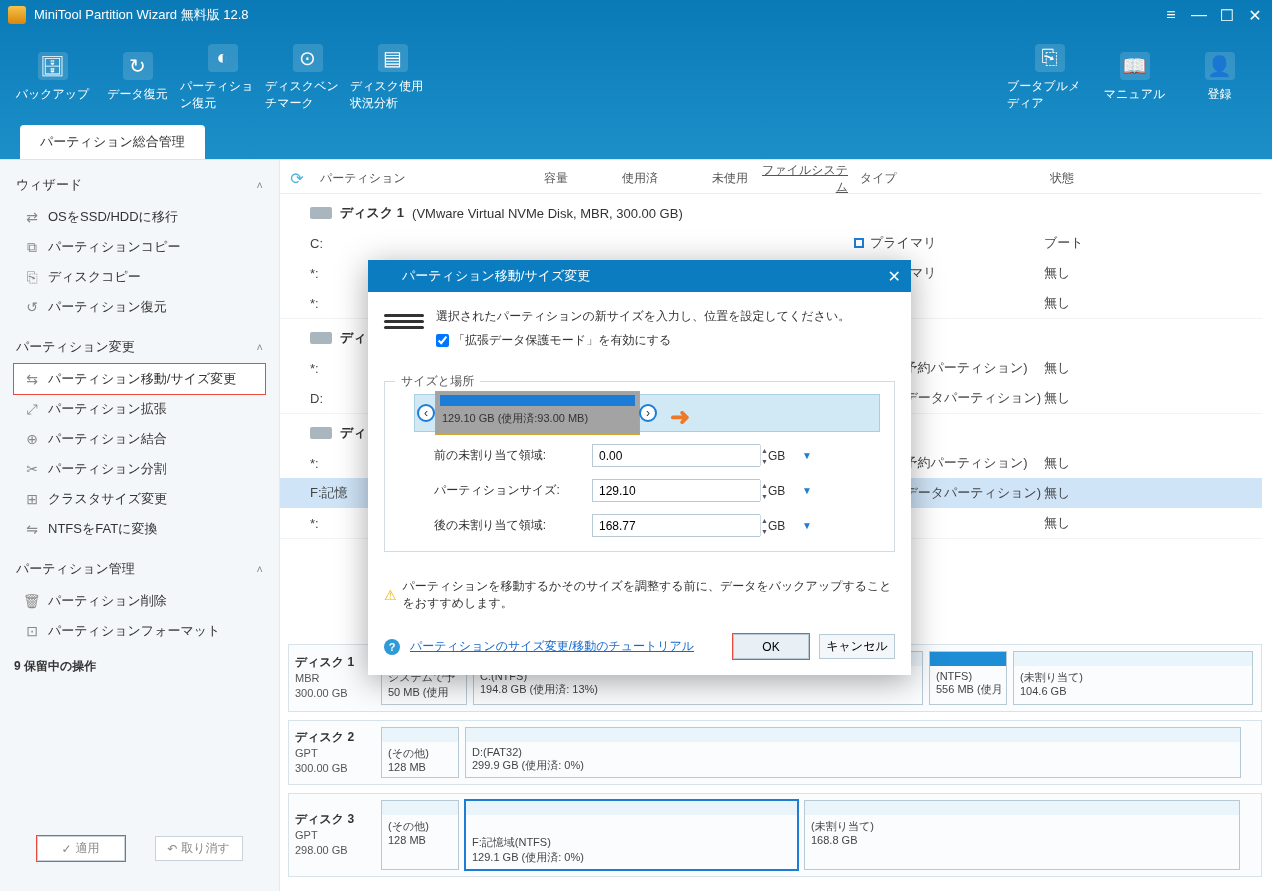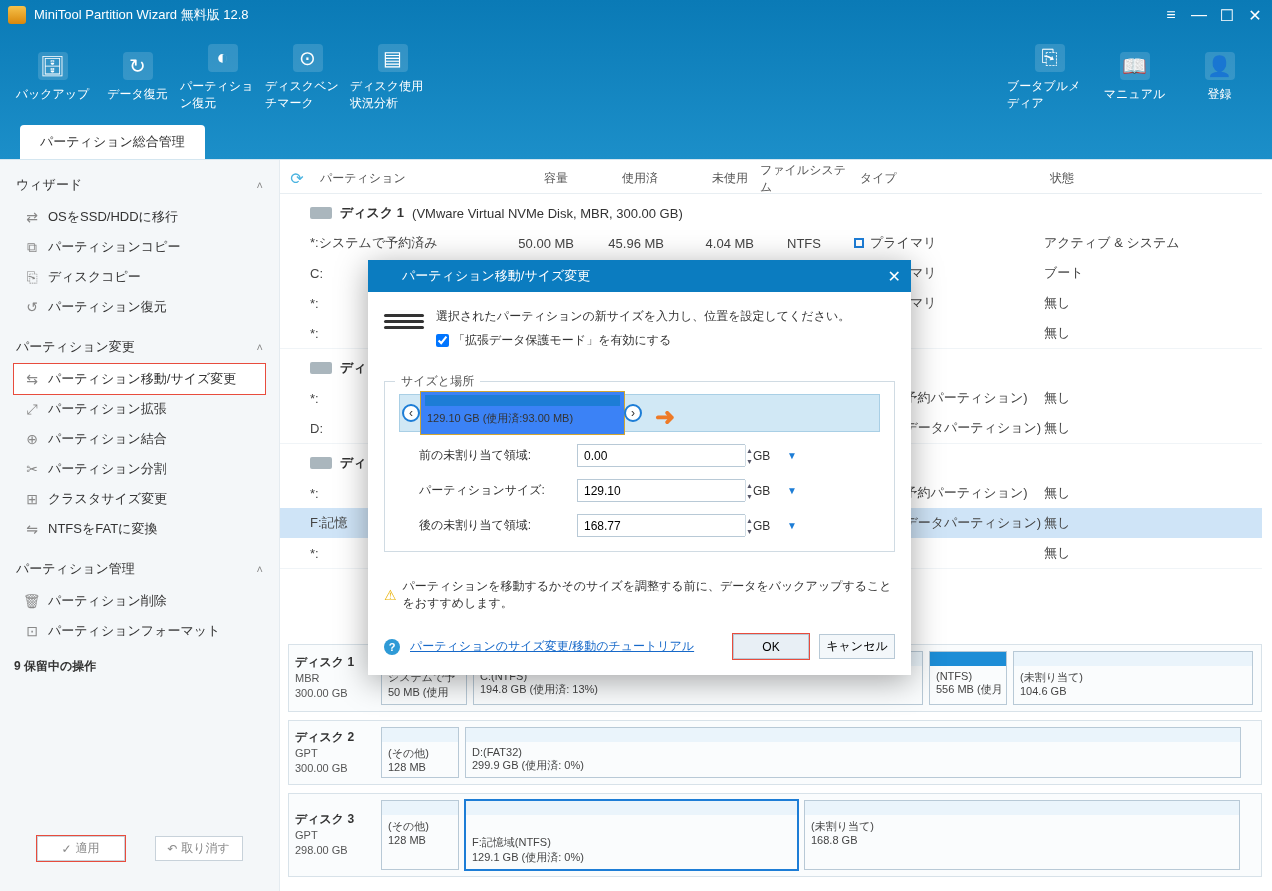--- a/index.html
+++ b/index.html
@@ -24,21 +24,21 @@
 .sb-item .ico { width:16px;height:16px;display:flex;align-items:center;justify-content:center;color:#888;font-size:14px; }
 .sb-item.highlight { outline:1px solid #e84c3d;background:#fff; }
 .pending { font-size:12px;font-weight:600;margin:4px 0 0 0; }
 .sb-footer { margin-top:auto;padding:16px 0 30px 0;display:flex;gap:30px;justify-content:center; }
 .sb-btn { width:88px;height:25px;border:1px solid #c8d2da;background:#fff;display:flex;align-items:center;justify-content:center;gap:4px;font-size:12px;color:#888;cursor:pointer; }
 .sb-btn.highlight { outline:1px solid #e84c3d; }
 .main { flex:1;display:flex;flex-direction:column;background:#fff;padding:4px 10px 10px 0; }
 .grid-head { display:flex;height:30px;align-items:center;border-bottom:1px solid #e8eef2;font-size:12px;color:#555; }
 .grid-head .refresh { width:34px;text-align:center;color:#4ab3e0;font-size:16px;cursor:pointer; }
 .gh { padding:0 6px; }
-.c-part{width:160px;} .c-cap{width:100px;text-align:right;} .c-used{width:90px;text-align:right;} .c-free{width:90px;text-align:right;} .c-fs{width:100px;text-align:left;} .c-type{width:190px;} .c-stat{flex:1;}
+.c-part{width:160px;} .c-cap{width:100px;text-align:right;} .c-used{width:90px;text-align:right;} .c-free{width:90px;text-align:right;} .c-fs{width:100px;text-align:right;text-decoration:underline;} .c-type{width:190px;} .c-stat{flex:1;}
 .disk-group { border-bottom:1px solid #f0f4f7; }
 .disk-title { display:flex;align-items:center;gap:8px;padding:10px 12px 6px 30px;font-size:13px; }
 .disk-title .dico { width:22px;height:12px;background:#aab6bd;border-radius:2px; }
 .disk-title b { font-weight:600; }
 .prow { display:flex;align-items:center;height:30px;padding-left:30px;font-size:13px;color:#444; }
 .prow.sel { background:#cfe4f7; }
 .prow .p-part{width:164px;} .prow .p-cap{width:100px;text-align:right;} .prow .p-used{width:90px;text-align:right;} .prow .p-free{width:90px;text-align:right;} .prow .p-fs{width:100px;text-align:center;} .prow .p-type{width:190px;display:flex;align-items:center;gap:6px;} .prow .p-stat{flex:1;}
 .tsq { width:10px;height:10px;border:2px solid #1d7dd6;background:#fff; } .tsq.log { border-color:#9e9e9e; }
 .disk-maps { display:flex;flex-direction:column;gap:8px;padding:8px 0 4px 8px; }
 .disk-map { display:flex;gap:6px;border:1px solid #d8e2e9;background:#fafcfd;padding:6px; }
@@ -53,26 +53,26 @@
 .dialog { position:absolute;left:368px;top:260px;width:543px;background:#fff;box-shadow:0 6px 30px rgba(0,0,0,0.35);display:flex;flex-direction:column;z-index:100; }
 .dlg-title { height:32px;background:#0b7cc0;color:#fff;display:flex;align-items:center;padding:0 10px;font-size:13px; }
 .dlg-title .x { margin-left:auto;cursor:pointer;font-size:16px; }
 .dlg-body { padding:14px 16px 14px 16px;display:flex;flex-direction:column;gap:20px; }
 .dlg-head { display:flex;gap:12px;align-items:flex-start; }
 .dlg-head .hico { width:40px;height:30px;display:flex;flex-direction:column;gap:3px;justify-content:center; }
 .hico .bar { height:3px;background:#333;border-radius:2px; }
 .dlg-head .htxt { font-size:12px;line-height:1.7; }
 .chk { display:inline-flex;align-items:center;gap:4px;margin-top:4px; }
 .chk input { width:13px;height:13px; }
-.fs { border:1px solid #d0dbe3;margin-top:8px;padding:12px 14px 14px 14px;position:relative; }
+.fs { border:1px solid #d0dbe3;margin-top:8px;padding:12px 14px 14px 29px;position:relative; }
 .fs-legend { position:absolute;top:-9px;left:10px;background:#fff;padding:0 6px;font-size:12px;color:#555; }
 .size-track { height:38px;background:#d1e8f5;border:1px solid #a9cfe5;position:relative;display:flex;align-items:center; }
 .handle { width:18px;height:18px;border:2px solid #1d7dd6;border-radius:50%;background:#fff;display:flex;align-items:center;justify-content:center;position:absolute;z-index:3;cursor:ew-resize; }
 .handle.left { left:2px; } .handle.right { left:224px; }
-.tooltip { position:absolute;left:20px;top:-4px;width:205px;height:44px;background:#3b82f6;border:1px solid #d1a632;display:flex;flex-direction:column;z-index:2;padding:2px 0 0 0; }
+.tooltip { position:absolute;left:20px;top:-4px;width:205px;height:44px;background:#a3a3a3;border:1px solid #d1a632;display:flex;flex-direction:column;z-index:2;padding:2px 0 0 0; }
 .tooltip .tt-bar { height:11px;background:#1d7dd6;margin:1px 4px 0 4px; }
 .tooltip .tt-txt { font-size:11px;padding:5px 6px 0 6px;color:#333; }
 .arrow { position:absolute;left:255px;top:8px;font-size:24px;color:#ee7a27;font-weight:bold; }
 .form-row { display:flex;align-items:center;margin-top:12px;gap:8px; }
 .form-row label { width:170px;font-size:12px;text-align:left;padding-left:20px; }
 .spin { width:168px;height:23px;border:1px solid #b8c9d6;display:flex; }
 .spin input { border:0;flex:1;padding:0 6px;font-size:12px;outline:none; }
 .spin .ud { width:16px;display:flex;flex-direction:column;border-left:1px solid #cfdbe3; }
 .spin .ud div { flex:1;display:flex;align-items:center;justify-content:center;font-size:7px;color:#556;cursor:pointer; }
 .unit { font-size:12px;width:26px; }
@@ -232,29 +232,20 @@
         <div class="gh c-stat">状態</div>
       </div>
       <div id="disk-list" style="flex:1;overflow:hidden;">
           <div class="disk-group">
             <div class="disk-title">
               <span class="dico"></span>
               <b>ディスク 1</b>
               <span>(VMware Virtual NVMe Disk, MBR, 300.00 GB)</span>
             </div>
             <div class="prow">
-              <div class="p-part">*:システムで予約済み</div>
-              <div class="p-cap">50.00 MB</div>
-              <div class="p-used">45.96 MB</div>
-              <div class="p-free">4.04 MB</div>
-              <div class="p-fs">NTFS</div>
-              <div class="p-type"><span class="tsq "></span>プライマリ</div>
-              <div class="p-stat">アクティブ &amp; システム</div>
-            </div>
-            <div class="prow">
               <div class="p-part">C:</div>
               <div class="p-cap"></div>
               <div class="p-used"></div>
               <div class="p-free"></div>
               <div class="p-fs"></div>
               <div class="p-type"><span class="tsq "></span>プライマリ</div>
               <div class="p-stat">ブート</div>
             </div>
             <div class="prow">
               <div class="p-part">*:</div>

